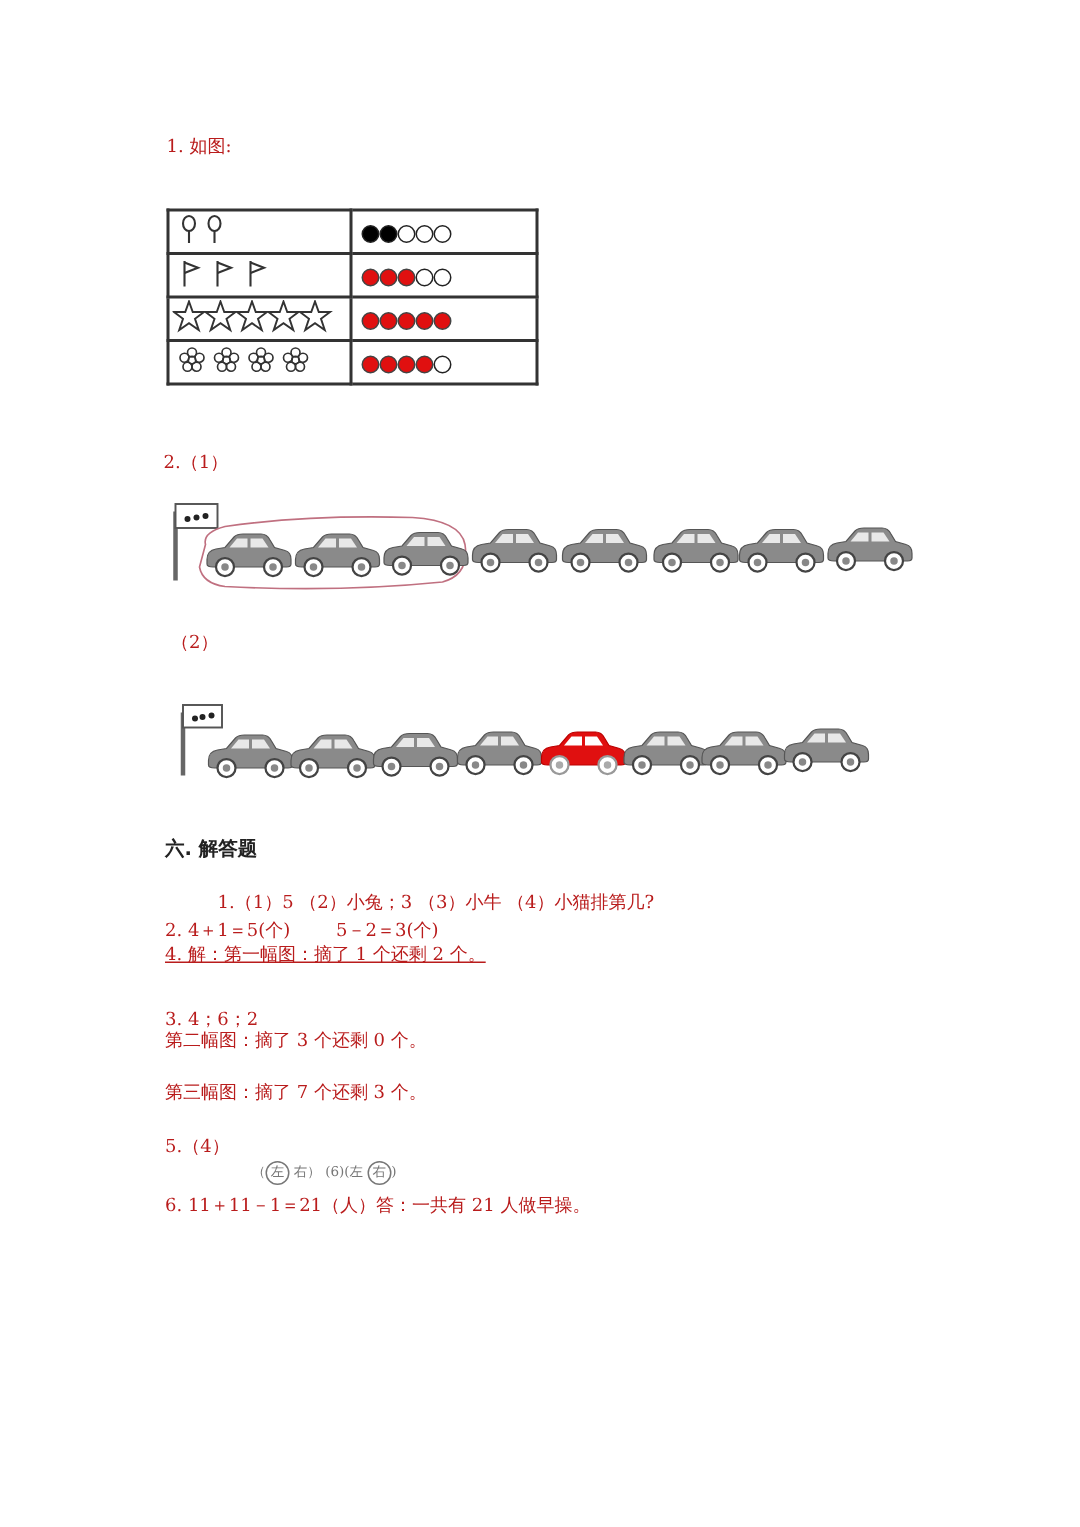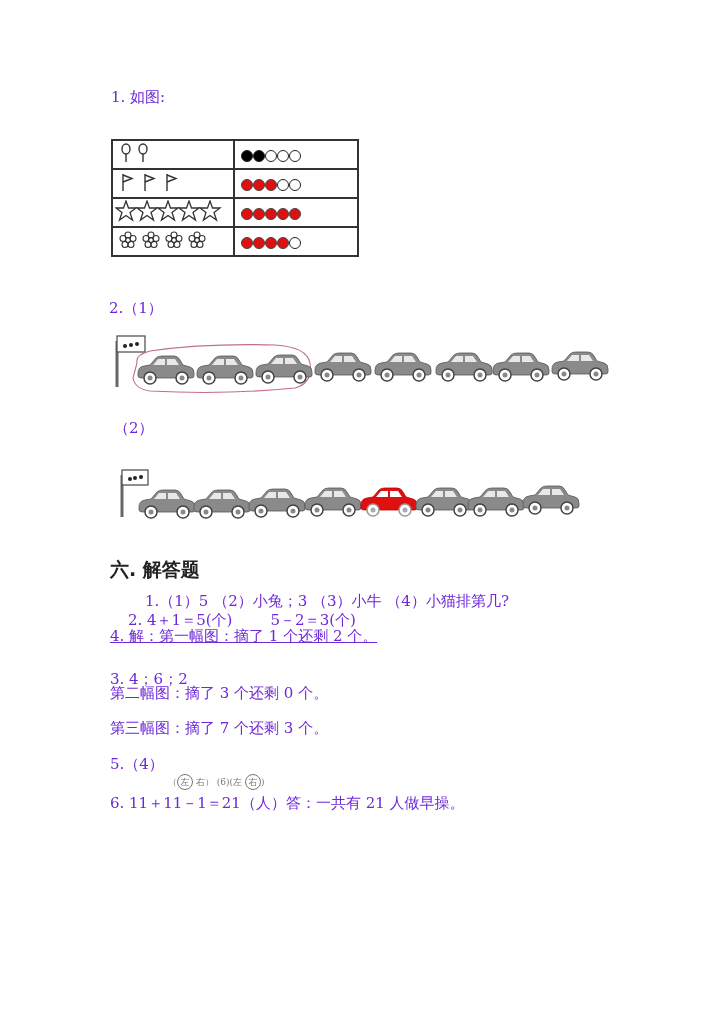--- a/index.html
+++ b/index.html
@@ -1,19 +1,19 @@
 <!DOCTYPE html>
 <html><head>
 <meta charset="utf-8">
 <style>
   html, body { margin: 0; padding: 0; background: #ffffff; }
   body { width: 720px; height: 1018px; position: relative; font-family: "DejaVu Serif", "Liberation Serif", serif; color: #222; }
   .abs { position: absolute; }
-  .txt { font-size: 15px; line-height: 16px; white-space: nowrap; color: #6d28d9; }
-  .bold { font-family: "DejaVu Sans", "Liberation Sans", sans-serif; font-weight: bold; font-size: 19px; }
+  .txt { font-size: 12px; line-height: 16px; white-space: nowrap; color: #b91c1c; }
+  .bold { font-family: "DejaVu Sans", "Liberation Sans", sans-serif; font-weight: bold; font-size: 13px; }
   table.pic { border-collapse: collapse; position: absolute; left: 111px; top: 139px; width: 248px; }
   table.pic td { border: 2px solid #333; height: 27px; padding: 0 6px; }
   table.pic td.left { width: 108px; }
   .dot { display: inline-block; width: 12px; height: 12px; border-radius: 50%; border: 1.3px solid #222; margin-right: 0px; vertical-align: middle; box-sizing: border-box; }
   .dot.black { background: #000; }
   .dot.red { background: #e01010; border-color: #444; }
   .dot.empty { background: #fff; }
   .circ { display: inline-block; border: 1px solid #777; border-radius: 50%; width: 14px; height: 14px; text-align: center; line-height: 14px; font-size: 9px; }
   .small { font-size: 9px; color: #777; }
 </style>
@@ -188,21 +188,21 @@
   <use href="#car2" x="200" y="18"></use>
   <use href="#carred" x="256" y="18"></use>
   <use href="#car2" x="311" y="18"></use>
   <use href="#car2" x="363" y="18"></use>
   <use href="#car2" x="418" y="16"></use>
 </svg>
 
 <div class="abs bold" style="left:110px; top:557px;">六. 解答题</div>
 
 <div class="abs txt" style="left:110px; top:593px;margin-left:35px;">1.（1）5 （2）小兔；3 （3）小牛 （4）小猫排第几?</div>
-<div class="abs txt" style="left:128px; top:612px; white-space:pre;">2. 4＋1＝5(个)        5－2＝3(个)</div>
+<div class="abs txt" style="left:110px; top:612px; white-space:pre;">2. 4＋1＝5(个)        5－2＝3(个)</div>
 <div class="abs txt" style="left:110px; top:653px;margin-top:18px;">3. 4；6；2</div>
 <div class="abs txt" style="left:110px; top:628px;text-decoration:underline;">4. 解：第一幅图：摘了 1 个还剩 2 个。</div>
 <div class="abs txt" style="left:110px; top:685px;text-align:right;">第二幅图：摘了 3 个还剩 0 个。</div>
 <div class="abs txt" style="left:110px; top:720px;">第三幅图：摘了 7 个还剩 3 个。</div>
 <div class="abs txt" style="left:110px; top:756px;">5.（4）</div>
 
 <div class="abs small" style="left:168px; top:774px; white-space:nowrap;">
   <span>（</span><span class="circ">左</span>
   <span>右）</span>
   <span>(6)(左</span>

